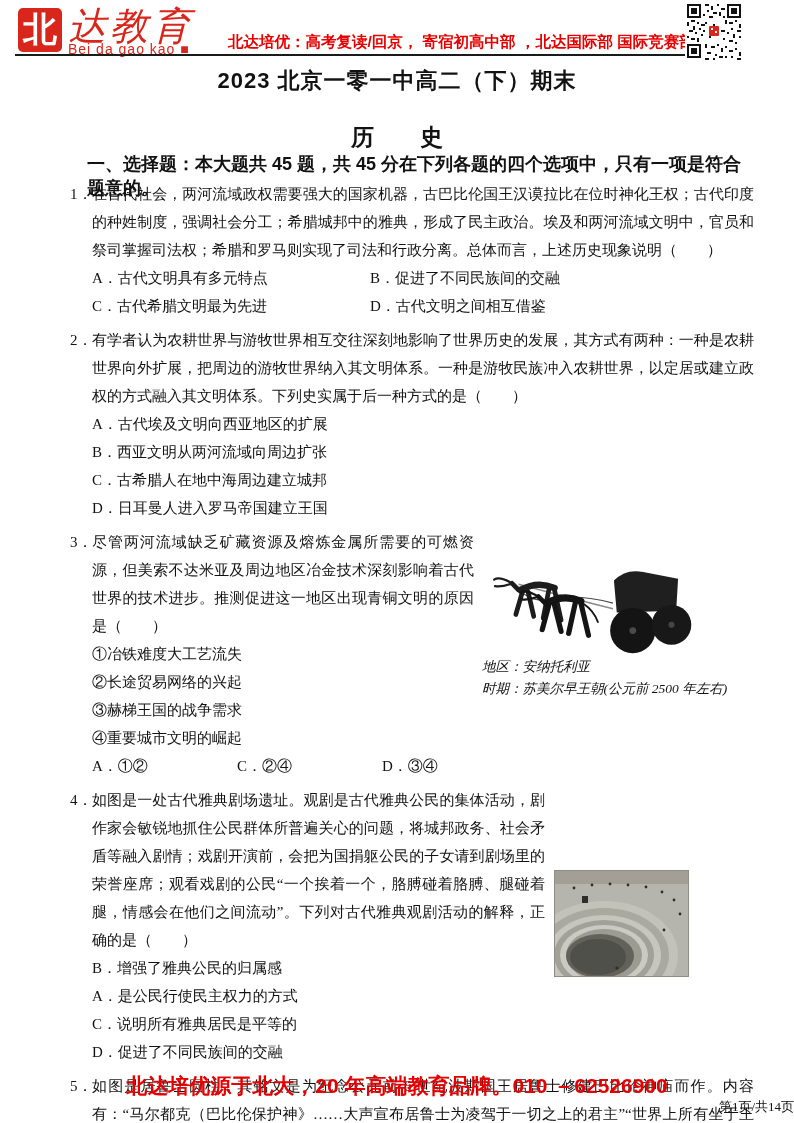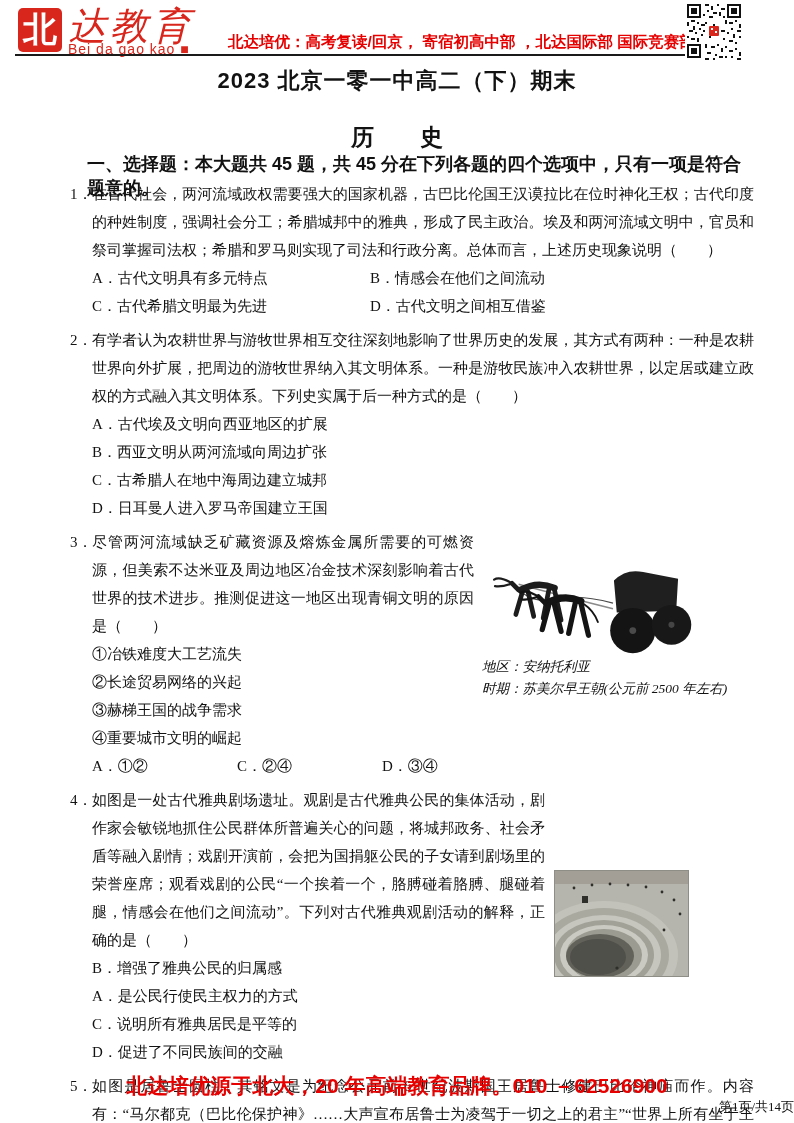--- a/index.html
+++ b/index.html
@@ -142,21 +142,21 @@
   <div class="subject">历　　史</div>
   <div class="section-heading">一、选择题：本大题共 45 题，共 45 分在下列各题的四个选项中，只有一项是符合题意的。</div>
 
   <div class="content">
 
     <div class="question">
       <span class="qnum">1．</span>
       <div class="stem">在古代社会，两河流域政权需要强大的国家机器，古巴比伦国王汉谟拉比在位时神化王权；古代印度的种姓制度，强调社会分工；希腊城邦中的雅典，形成了民主政治。埃及和两河流域文明中，官员和祭司掌握司法权；希腊和罗马则实现了司法和行政分离。总体而言，上述历史现象说明（　　）</div>
       <div class="opt-grid2">
         <span class="opt">A．古代文明具有多元特点</span>
-        <span class="opt">B．情感会在他们之间流动</span>
+        <span class="opt">B．促进了不同民族间的交融</span>
         <span class="opt">C．古代希腊文明最为先进</span>
         <span class="opt">D．古代文明之间相互借鉴</span>
       </div>
     </div>
 
     <div class="question">
       <span class="qnum">2．</span>
       <div class="stem">有学者认为农耕世界与游牧世界相互交往深刻地影响了世界历史的发展，其方式有两种：一种是农耕世界向外扩展，把周边的游牧世界纳入其文明体系。一种是游牧民族冲入农耕世界，以定居或建立政权的方式融入其文明体系。下列史实属于后一种方式的是（　　）</div>
       <div class="opt-col">
         <span class="opt">A．古代埃及文明向西亚地区的扩展</span>

